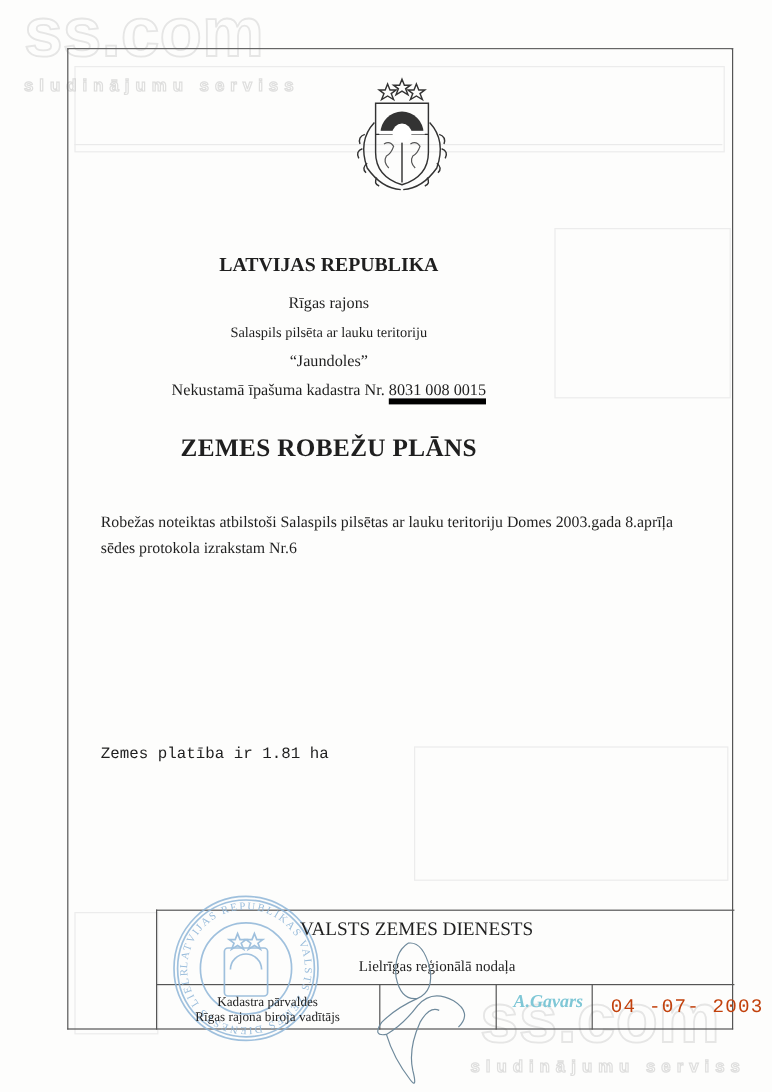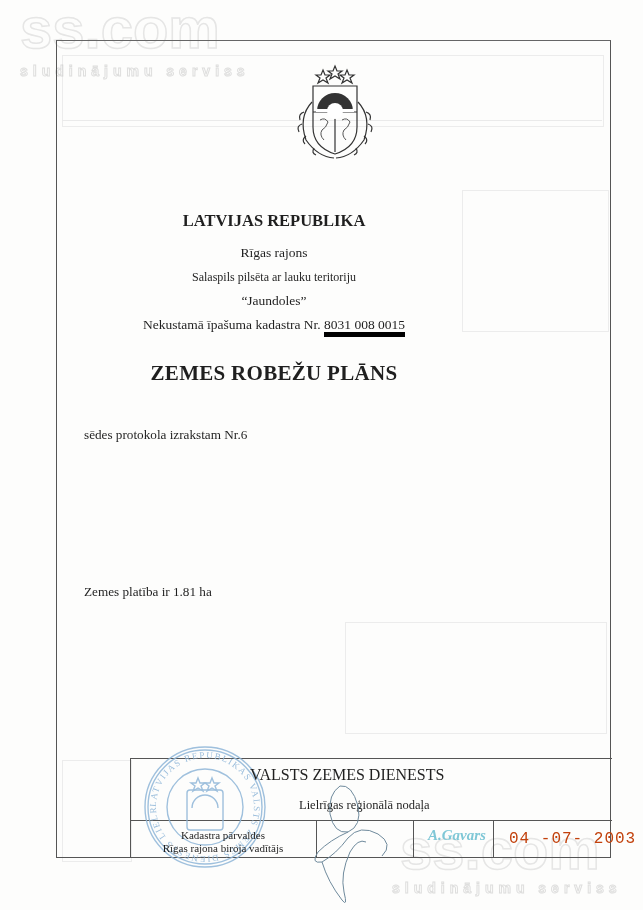--- a/index.html
+++ b/index.html
@@ -88,25 +88,26 @@
 <div class="center l2">Salaspils pilsēta ar lauku teritoriju</div>
 <div class="center l3">“Jaundoles”</div>
 <div class="center l4">
   <span>Nekustamā īpašuma kadastra Nr.</span>
   <span class="kad-num">8031 008 0015</span>
 </div>
 
 <div class="center plan-title">ZEMES ROBEŽU PLĀNS</div>
 
 <div class="para" style="top:424px;">
+  <div>Robežas noteiktas atbilstoši Salaspils pilsētas ar lauku teritoriju Domes 2003.gada 8.aprīļa</div>
   <div>sēdes protokola izrakstam Nr.6</div>
 </div>
 <div class="para" style="top:539px;">
 </div>
-<div class="para" style="top:581px;">Zemes platība ir 1.81 ha</div>
+<div class="para" style="top:618px;font-family:Liberation Mono, monospace;">Zemes platība ir 1.81 ha</div>
 
 <div class="bb-hline" style="left:130px; top:758px; width:482px;"></div>
 <div class="bb-hline" style="left:130px; top:820px; width:482px;"></div>
 <div class="bb-vline" style="left:130px; top:758px; height:100px;"></div>
 <div class="bb-vline" style="left:316px; top:820px; height:38px;"></div>
 <div class="bb-vline" style="left:413px; top:820px; height:38px;"></div>
 <div class="bb-vline" style="left:493px; top:820px; height:38px;"></div>
 
 <svg style="left:140px; top:742px;" width="130" height="130" viewBox="0 0 130 130">
   <g fill="none" stroke="#8fb6d8" stroke-width="1.4" opacity="0.85">

